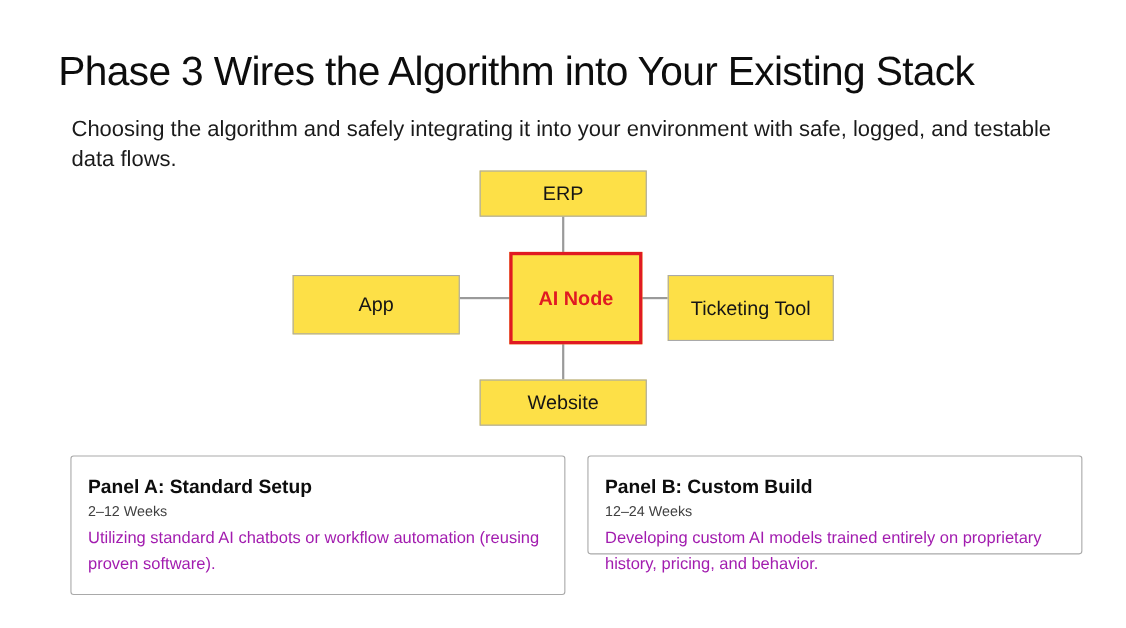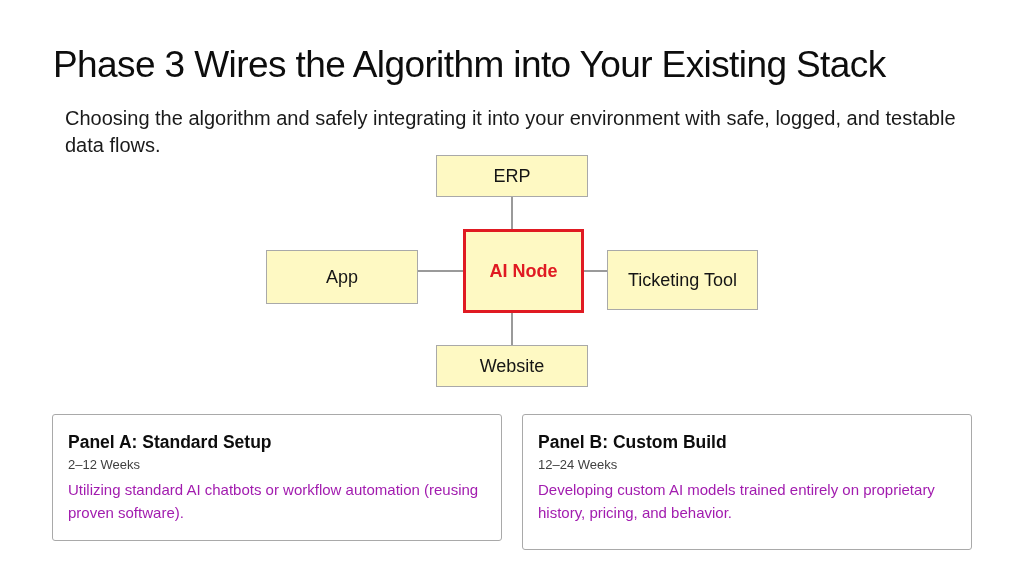--- a/index.html
+++ b/index.html
@@ -4,26 +4,26 @@
   <style>
     html, body { margin: 0; padding: 0; background: #ffffff; }
     body { width: 1024px; height: 571px; position: relative; overflow: hidden;
            font-family: "Liberation Sans", "DejaVu Sans", sans-serif; color: #111111; }
     .title { position: absolute; left: 53px; top: 41px; margin: 0; font-size: 37px; font-weight: 400;
              letter-spacing: -0.6px; line-height: 48px; white-space: nowrap; color: #0d0d0d; }
     .subtitle { position: absolute; left: 53px; top: 93px; width: 930px; margin: 12px; font-size: 20px;
                 line-height: 27px; color: #1a1a1a; }
     .diagram { position: absolute; left: 0; top: 0; width: 1024px; height: 571px; pointer-events: none; }
     .line { position: absolute; background: #9a9a9a; }
-    .node { position: absolute; box-sizing: border-box; border: 1.5px solid #a9a9a9; background: #fef9c3;
+    .node { position: absolute; box-sizing: border-box; border: 1.5px solid #a9a9a9; background: #fde047;
             display: flex; align-items: center; justify-content: center; font-size: 18px; color: #151515;
             pointer-events: auto; }
     .node.core { border: 3px solid #e01a22; color: #e01a22; font-weight: 700; font-size: 18px; }
     .panel { position: absolute; box-sizing: border-box; border: 1.5px solid #a9a9a9; border-radius: 3px;
-             background: #fff; padding: 16px 15px 0 15px; }
+             background: #fff; padding: 16px 15px 0 15px; margin-left: 12px; }
     .panel-title { font-size: 17.5px; font-weight: 700; line-height: 22px; color: #0d0d0d; }
     .panel-duration { font-size: 13px; line-height: 23px; color: #404040; }
     .panel-desc { font-size: 15px; line-height: 23px; color: #a21caf; margin-top: 2px; }
   </style>
 </head>
 <body>
 
 <h1 class="title">Phase 3 Wires the Algorithm into Your Existing Stack</h1>
 <p class="subtitle">Choosing the algorithm and safely integrating it into your environment with safe, logged, and testable data flows.</p>
 
@@ -50,17 +50,17 @@
     <span>Website</span>
   </div>
 </div>
 
 <div class="panel" style="left:52px; top:414px; width:450px; height:127px;">
   <div class="panel-title">Panel A: Standard Setup</div>
   <div class="panel-duration">2–12 Weeks</div>
   <div class="panel-desc">Utilizing standard AI chatbots or workflow automation (reusing proven software).</div>
 </div>
 
-<div class="panel" style="left:522px; top:414px; width:450px; height:136px;">
+<div class="panel" style="left:522px; top:414px; width:450px; height:90px;">
   <div class="panel-title">Panel B: Custom Build</div>
   <div class="panel-duration">12–24 Weeks</div>
   <div class="panel-desc">Developing custom AI models trained entirely on proprietary history, pricing, and behavior.</div>
 </div>
 
 </body></html>

